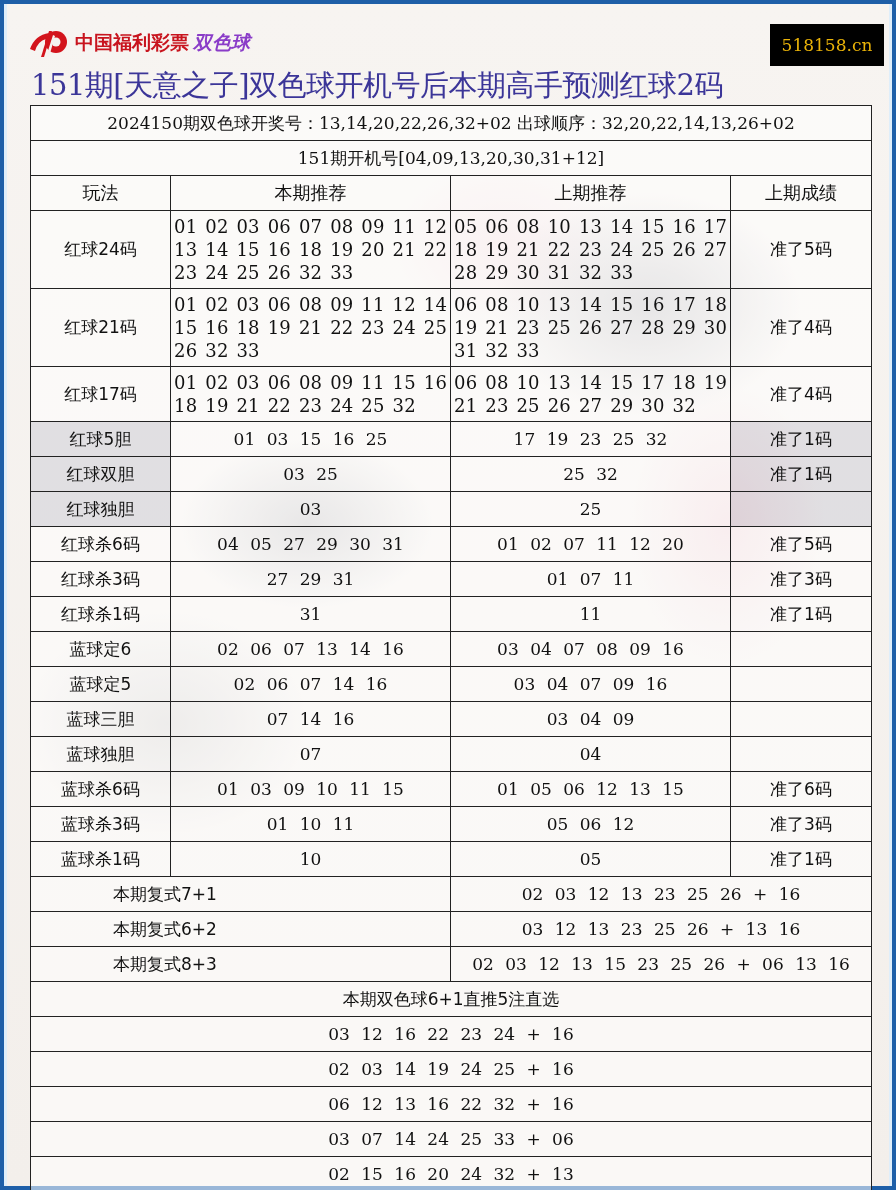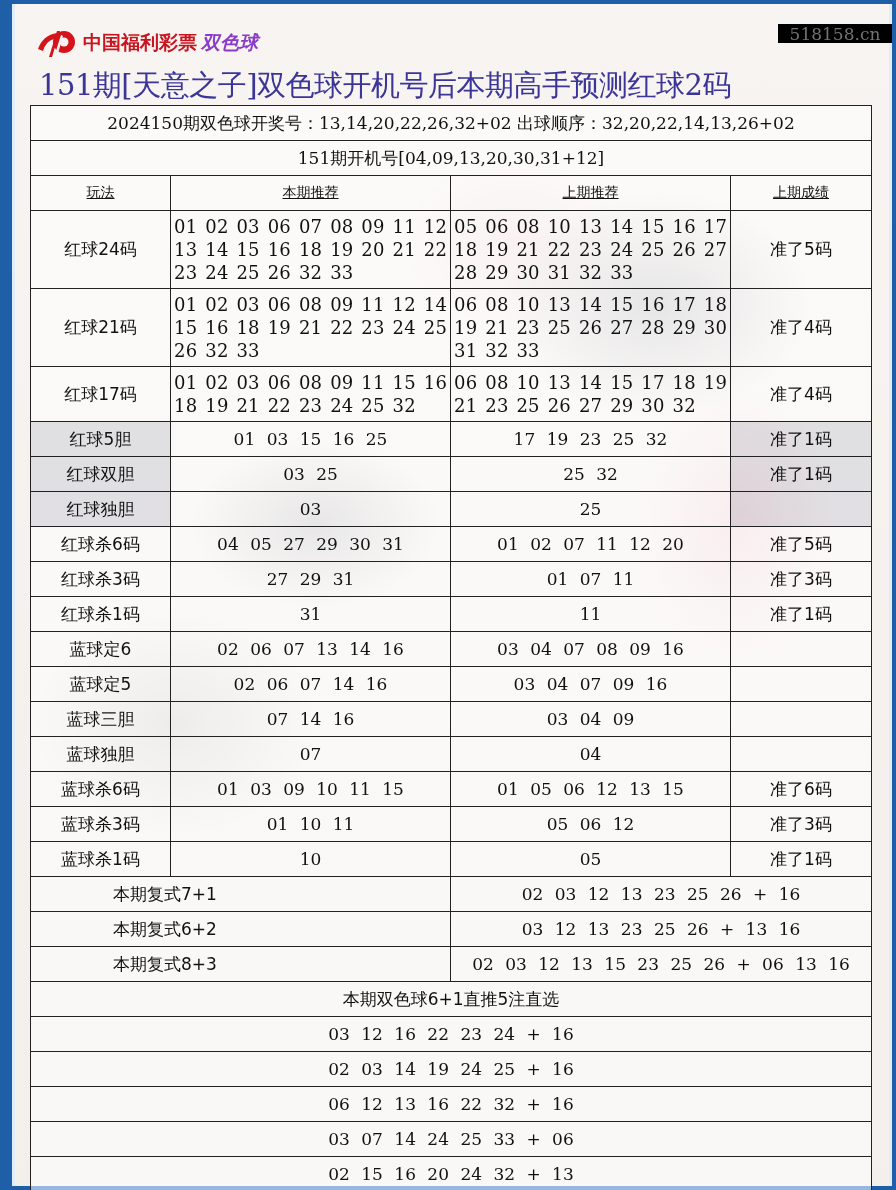--- a/index.html
+++ b/index.html
@@ -13,52 +13,51 @@
     position: absolute; left: 4px; top: 4px; right: 4px; bottom: 4px;
     background:
       radial-gradient(ellipse 220px 160px at 640px 300px, rgba(120,120,130,0.35), transparent 70%),
       radial-gradient(ellipse 180px 120px at 300px 520px, rgba(110,110,120,0.30), transparent 70%),
       radial-gradient(ellipse 140px 200px at 720px 520px, rgba(230,150,170,0.28), transparent 70%),
       radial-gradient(ellipse 200px 160px at 160px 720px, rgba(120,120,120,0.22), transparent 70%),
       radial-gradient(ellipse 160px 120px at 500px 240px, rgba(235,170,185,0.25), transparent 70%),
       linear-gradient(180deg, #f7f4f1 0%, #f3efeb 100%);
     border-left: 3px solid #dfeefa;
     border-right: 3px solid #dfeefa;
-    margin-left: 8px;
   }
   .logo {
     position: absolute; left: 20px; top: 24px; height: 30px;
     display: flex; align-items: center; gap: 4px;
   }
   .logo-mark { width: 44px; height: 32px; }
   .logo-text { font-family: "DejaVu Sans", sans-serif; font-weight: bold; font-size: 19px; color: #c8141e; letter-spacing: 0px; }
   .logo-text2 { font-family: "DejaVu Sans", sans-serif; font-weight: bold; font-style: italic; font-size: 19px; color: #8a3cc8; }
   .site-badge {
-    position: absolute; left: 763px; top: 20px; width: 114px; height: 19px;
-    background: #000; color: #737373; font-family: "DejaVu Serif", serif;
+    position: absolute; left: 763px; top: 20px; width: 114px; height: 42px;
+    background: #000; color: #eab308; font-family: "DejaVu Serif", serif;
     font-size: 17px; display: flex; align-items: center; justify-content: center;
   }
   .title {
     position: absolute; left: 24px; top: 62px; width: 850px;
     font-family: "DejaVu Serif", serif; font-size: 29px; color: #3b3598;
     letter-spacing: -0.5px; white-space: nowrap;
   }
   table.main {
     position: absolute; left: 30px; top: 105px; width: 841px;
     border-collapse: collapse; table-layout: fixed;
     font-family: "DejaVu Serif", serif; color: #111; border-radius: 30px;
   }
   table.main td {
     border: 1.5px solid #222; text-align: center; vertical-align: middle;
     font-size: 17px; height: 35px; padding: 0 2px;
     background: rgba(255,255,255,0.55);
   }
   table.main td.multi { text-align: left; line-height: 23px; padding: 4px 3px; font-size: 18px; white-space: nowrap; letter-spacing: 0.2px; word-spacing: 2px;}
   table.main td.lbl { font-family: "DejaVu Sans", sans-serif; font-size: 17px; }
-  table.main td.hdr { font-family: "DejaVu Sans", sans-serif; font-size: 14px; text-decoration: underline; }
+  table.main td.hdr { font-family: "DejaVu Sans", sans-serif; font-size: 18px; }
   table.main td.info { font-size: 17px; }
   table.main td.fushi-lbl { text-align: left; padding-left: 82px; font-family: "DejaVu Sans", sans-serif; }
   .nums { word-spacing: 6px; }
   .gray td.lbl { background: rgba(200,200,210,0.45); }
 </style>
 </head>
 <body>
 
 <div class="frame">
   <div class="logo">

